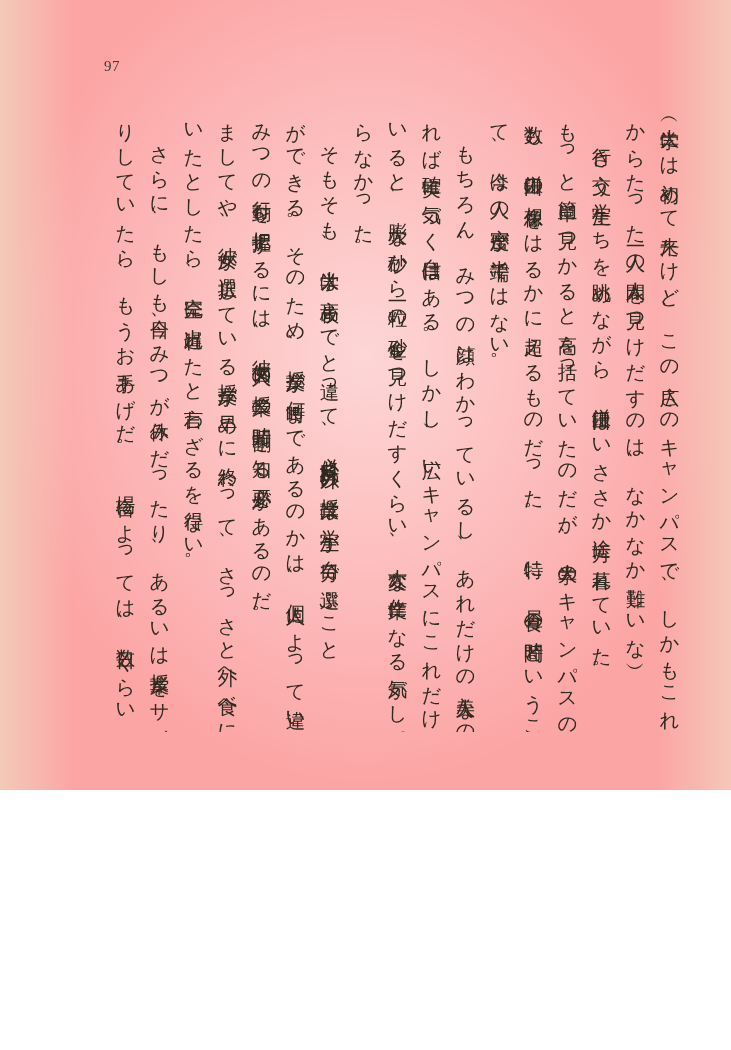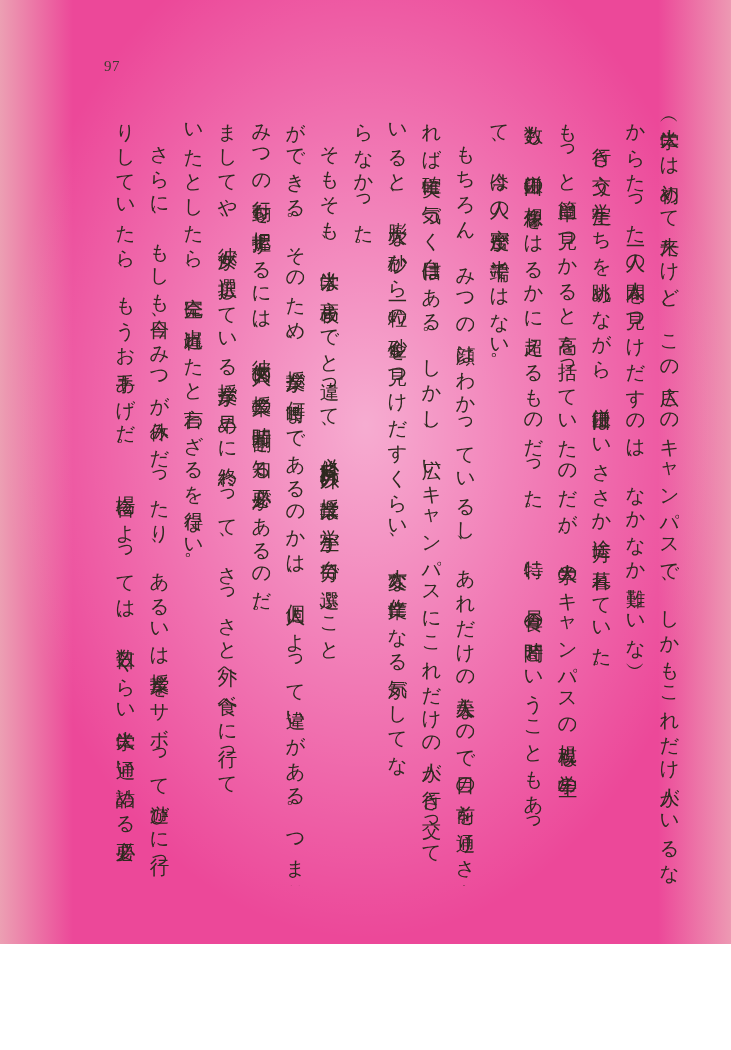--- a/index.html
+++ b/index.html
@@ -6,22 +6,22 @@
     margin: 0;
     padding: 0;
     background: #ffffff;
   }
   body {
     font-family: "Liberation Serif", "DejaVu Serif", serif;
   }
   .page {
     position: relative;
     width: 731px;
-    height: 944px;
-    background: #ec4899;
+    height: 790px;
+    background: #fca5a5;
     overflow: hidden;
     box-sizing: border-box;
   }
   
   .paper-texture {
     position: absolute;
     inset: 0;
     background:
       radial-gradient(ellipse at 50% 45%, rgba(255,255,255,0.55) 0%, rgba(253,250,230,0) 70%),
       linear-gradient(90deg, rgba(236,231,200,0.55) 0%, rgba(253,251,236,0) 10%, rgba(253,251,236,0) 90%, rgba(238,233,205,0.5) 100%);

